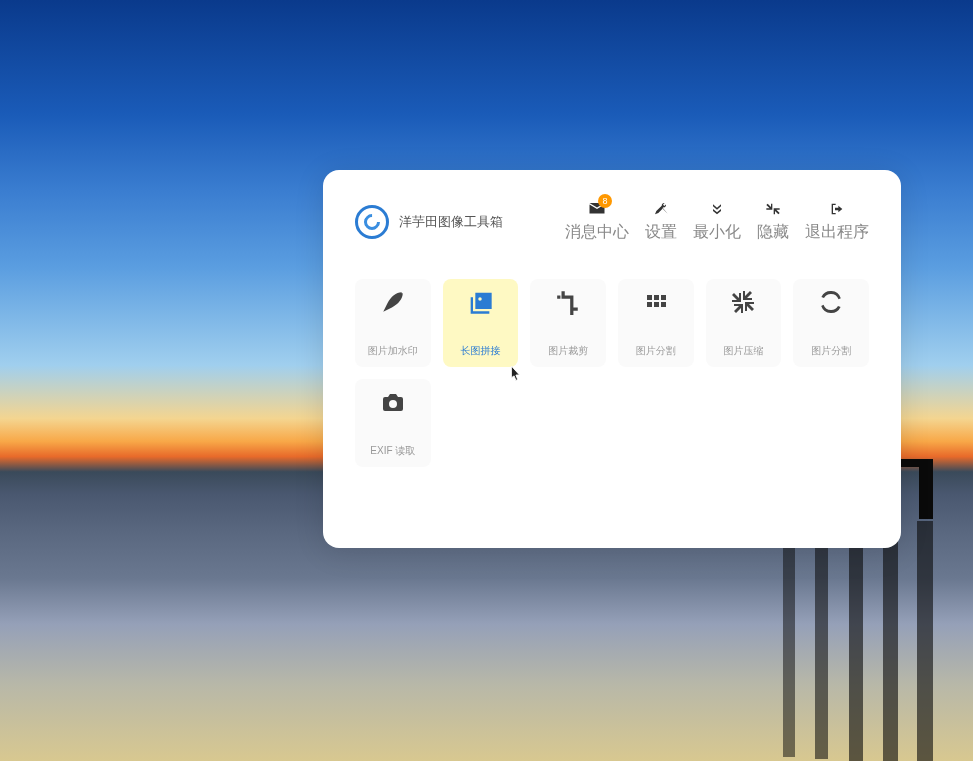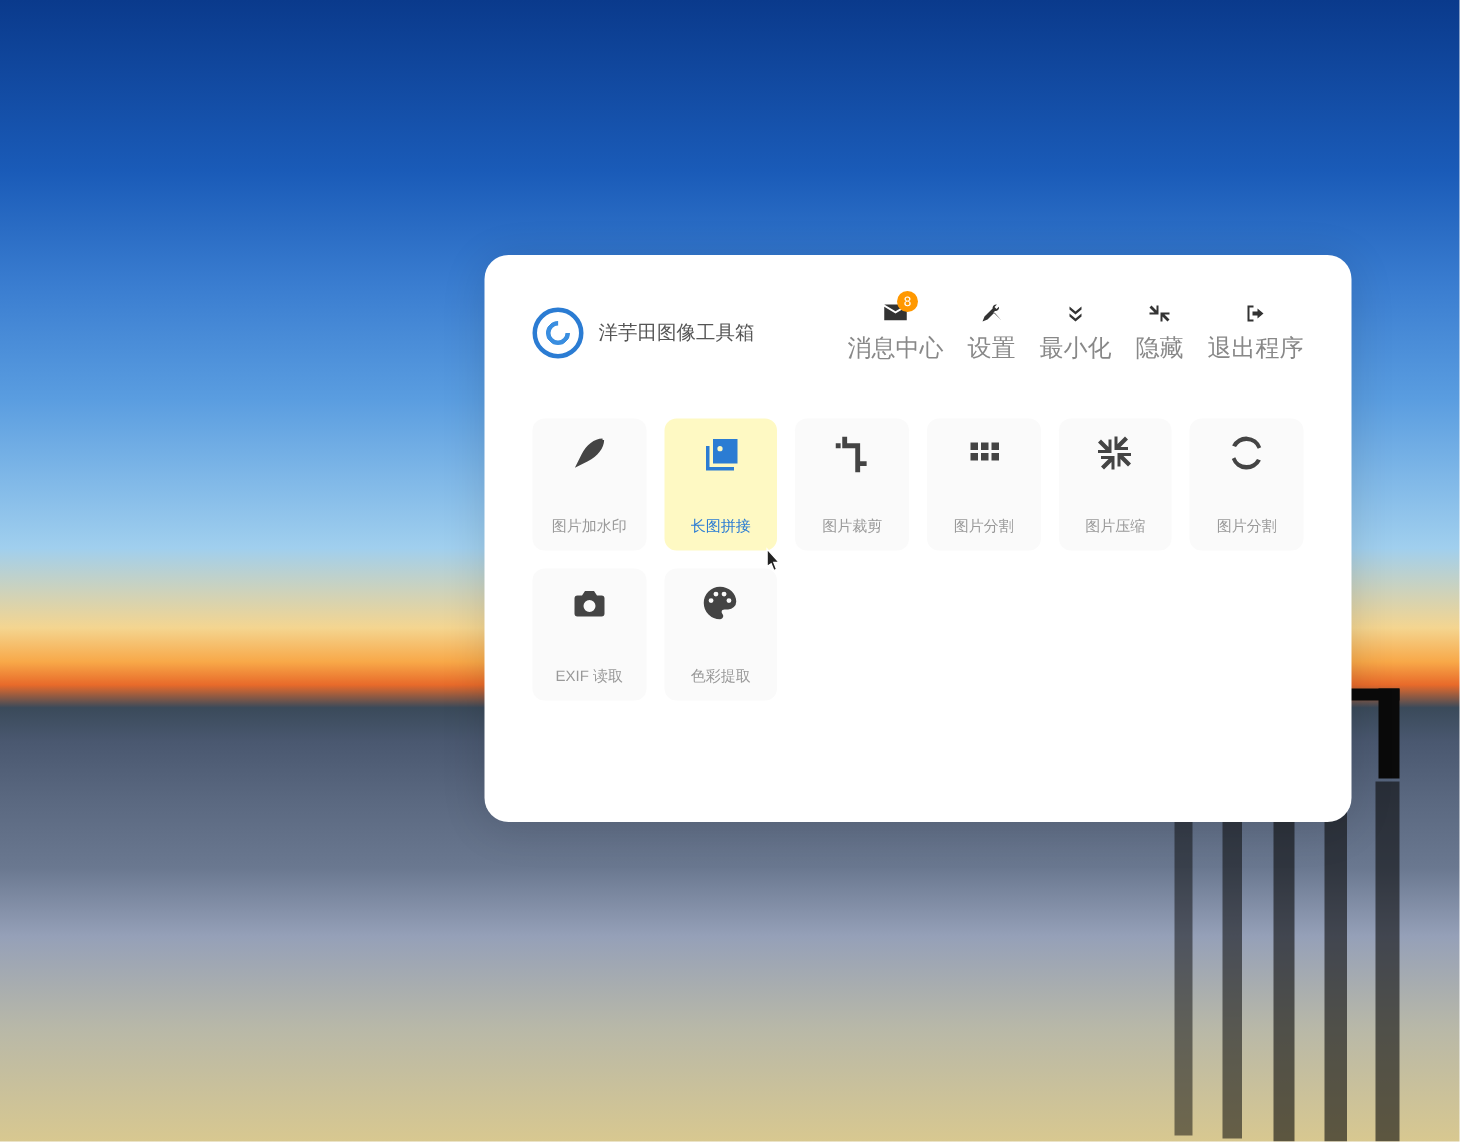--- a/index.html
+++ b/index.html
@@ -331,28 +331,20 @@
 
     <div class="tool">
       <div class="tool-icon">
         <svg viewBox="0 0 24 24" width="26" height="24" fill="currentColor">
             <path d="M4 7h3l2-3h6l2 3h3a2 2 0 012 2v10a2 2 0 01-2 2H4a2 2 0 01-2-2V9a2 2 0 012-2zm8 3a4 4 0 100 8 4 4 0 000-8z"></path>
           </svg>
       </div>
       <div class="tool-label">EXIF 读取</div>
     </div>
 
-    <div class="tool">
-      <div class="tool-icon">
-        <svg viewBox="0 0 24 24" width="26" height="26" fill="currentColor">
-            <path d="M12 2a10 10 0 000 20c1 0 2-.8 2-2 0-.5-.2-1-.5-1.3-.3-.4-.5-.8-.5-1.2 0-1 .8-1.5 1.8-1.5H17a5 5 0 005-5c0-5-4.5-9-10-9zM6.5 12a1.5 1.5 0 110-3 1.5 1.5 0 010 3zm3-4a1.5 1.5 0 110-3 1.5 1.5 0 010 3zm5 0a1.5 1.5 0 110-3 1.5 1.5 0 010 3zm3 4a1.5 1.5 0 110-3 1.5 1.5 0 010 3z"></path>
-          </svg>
-      </div>
-      <div class="tool-label">色彩提取</div>
-    </div>
 
 
   </div>
 </div>
 
 <svg class="cursor" viewBox="0 0 20 24" fill="#222" stroke="#fff" stroke-width="1">
   <path d="M6 2v13l3-2 2 5 2-1-2-5h4L6 2z"></path>
 </svg>
 
 </body></html>

